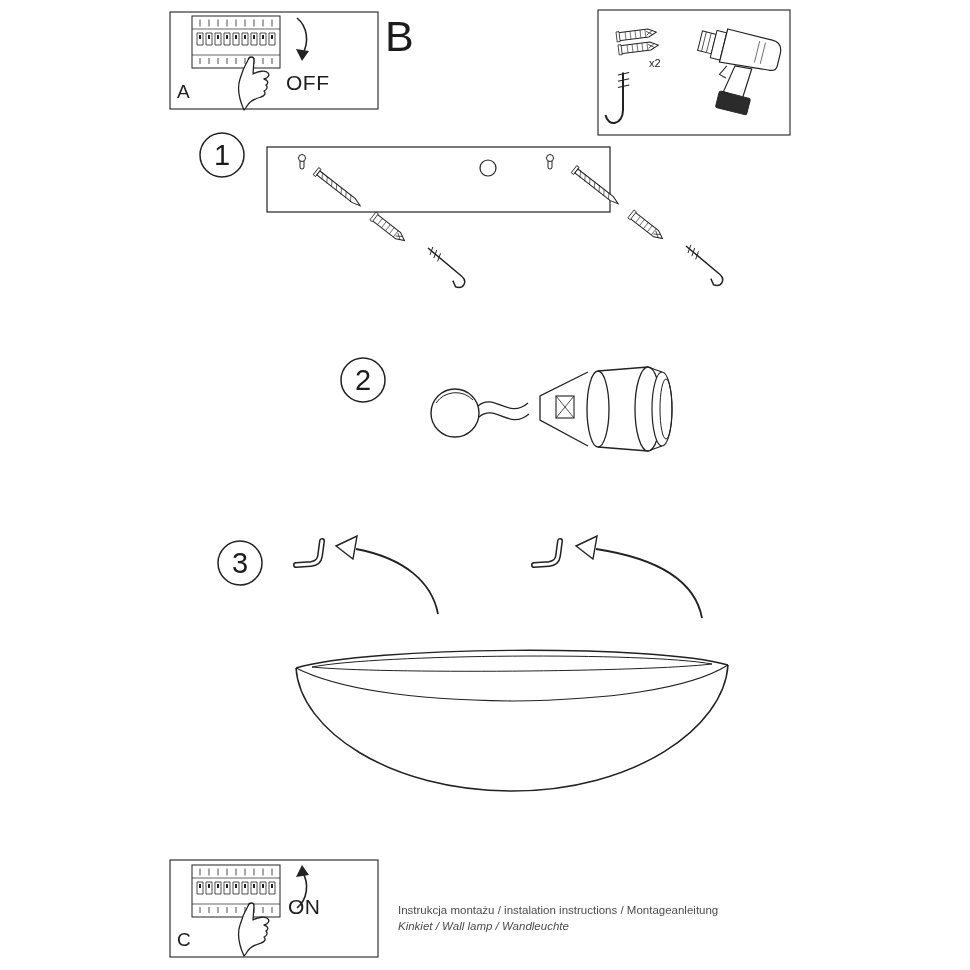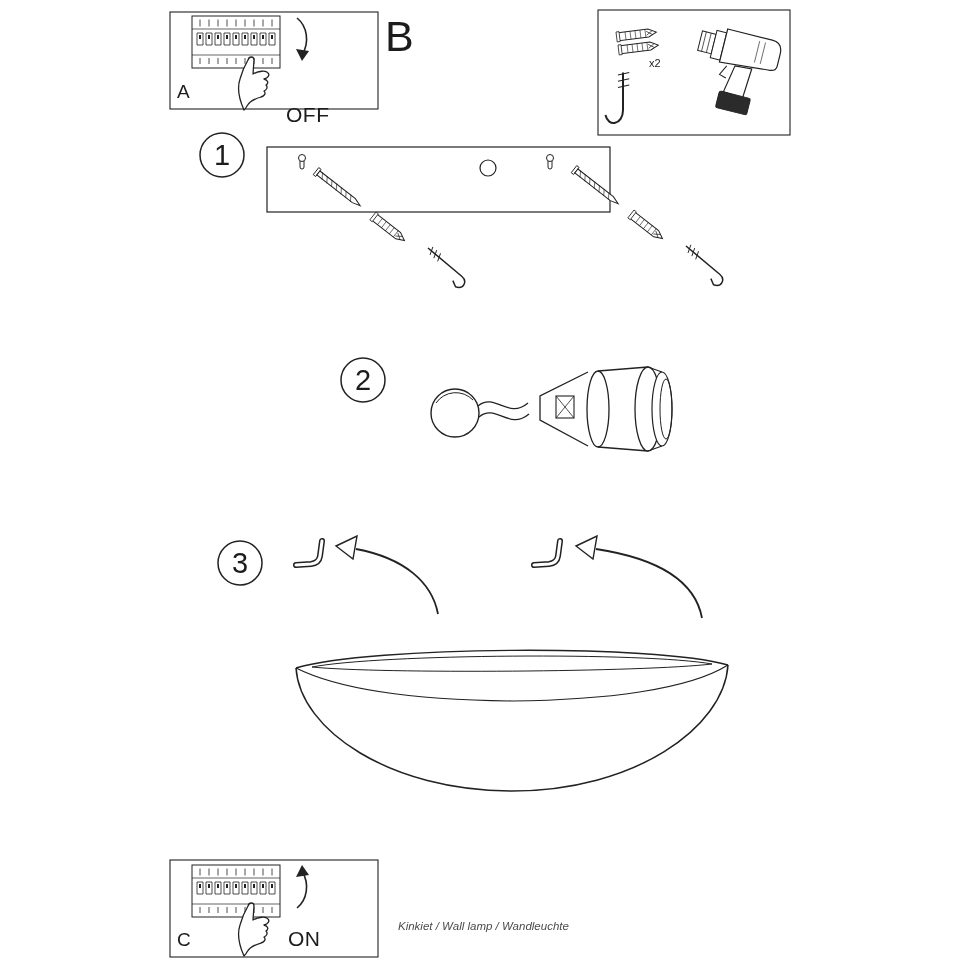--- a/index.html
+++ b/index.html
@@ -3,21 +3,21 @@
 <meta charset="utf-8">
 <style>
   html,body{margin:0;padding:0;background:#ffffff;}
   #sheet{
     position:relative;width:970px;height:970px;background:#ffffff;
     font-family:"Liberation Sans", sans-serif;color:#1c1c1c;overflow:hidden;
   }
   #art{position:absolute;left:0;top:0;width:970px;height:970px;}
   .txt{position:absolute;white-space:nowrap;line-height:1;}
   .panel-letter{font-size:19px;}
-  .switch-word{font-size:21px;letter-spacing:0.5px;margin-top:32px;}
+  .switch-word{font-size:21px;letter-spacing:0.5px;}
   .big-letter{font-size:43px;}
   .qty{font-size:11px;}
   .step-num{
     position:absolute;width:44px;height:44px;display:flex;
     align-items:center;justify-content:center;font-size:29px;
   }
   .footer-line{font-size:11.5px;color:#4b4b4b;line-height:1.45;}
 </style>
 </head>
 <body>
@@ -197,15 +197,16 @@
   <div class="txt big-letter" style="left:385px;top:15px;">B</div>
   <div class="txt qty" style="left:649px;top:58px;text-align:right;">x2</div>
 
   <div class="step-num" style="left:200px;top:133px;">1</div>
   <div class="step-num" style="left:341px;top:358px;">2</div>
   <div class="step-num" style="left:218px;top:541px;">3</div>
 
   <div class="txt panel-letter" style="left:177px;top:930px;">C</div>
   <div class="txt switch-word" style="left:288px;top:896px;">ON</div>
 
+  <div class="txt footer-line" style="left:398px;top:902px;">Instrukcja montażu / instalation instructions / Montageanleitung</div>
   <div class="txt footer-line" style="left:398px;top:918px;font-style:italic;">Kinkiet / Wall lamp / Wandleuchte</div>
 
 </div>
 
 </body></html>

